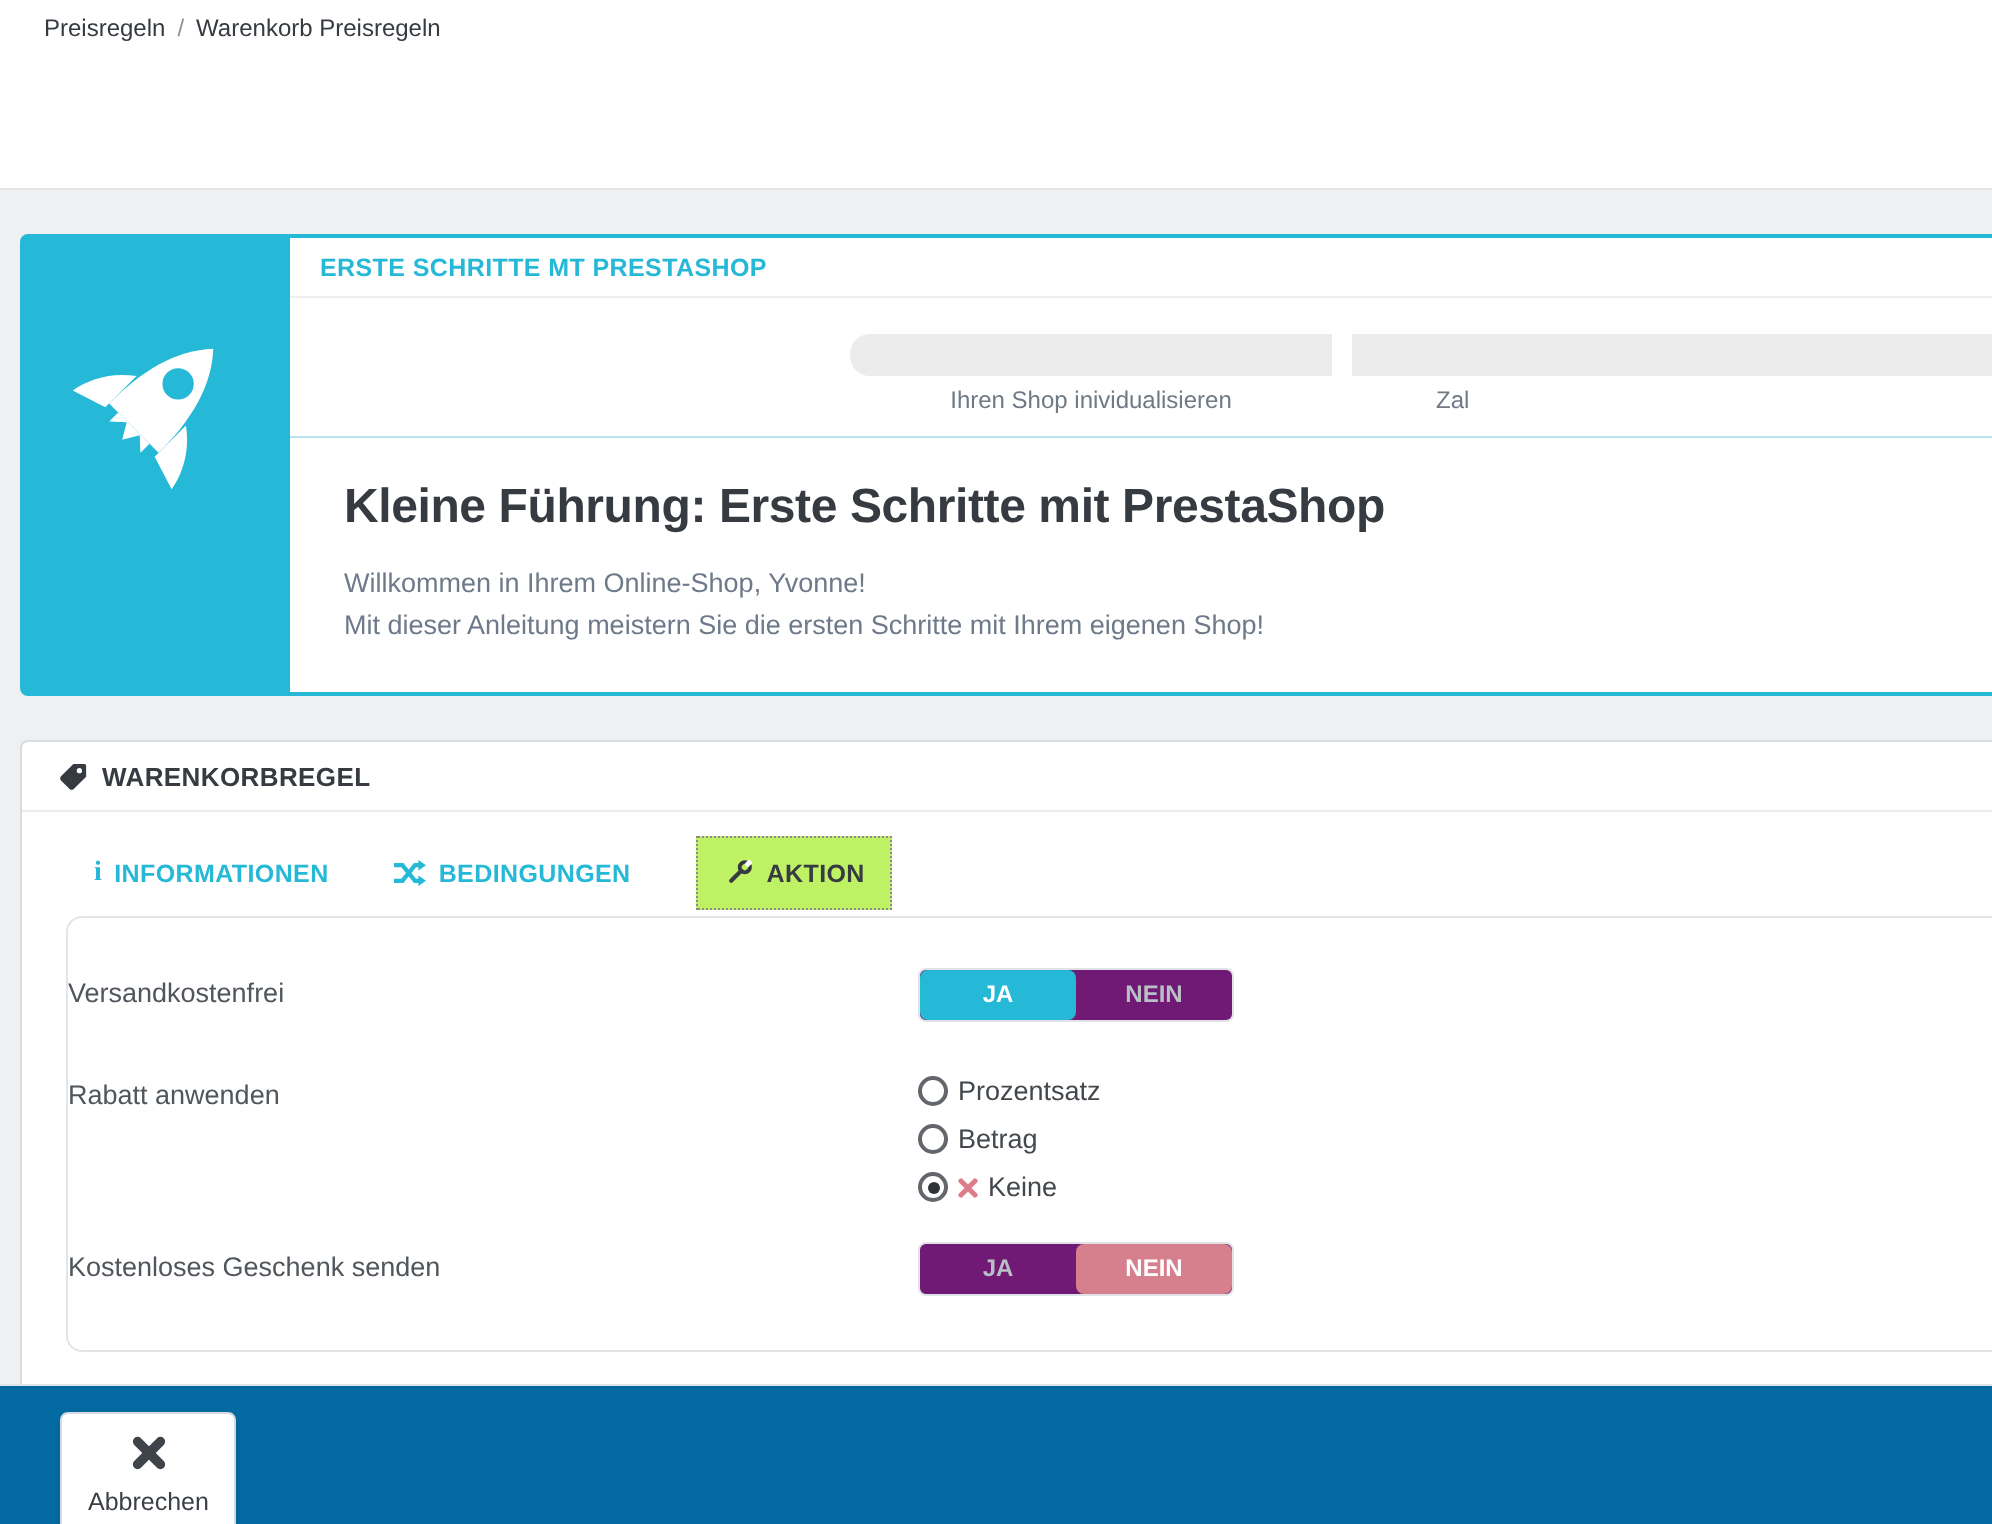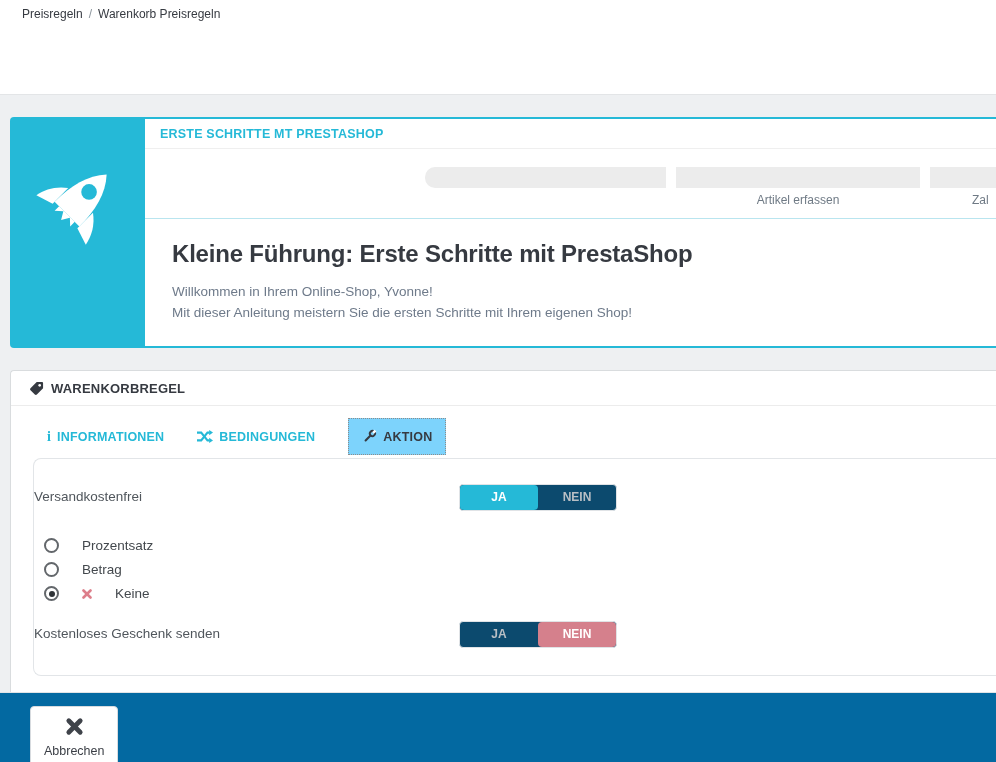--- a/index.html
+++ b/index.html
@@ -28,39 +28,39 @@
   .step3 .steplabel { text-align:left; padding-left:42px; }
   .onboard-body { padding:21px 15px 0 27px; }
   .onboard-heading { font-size:24px; font-weight:700; color:#363a41; letter-spacing:-0.2px; margin-bottom:13px; }
   .onboard-text { font-size:13.5px; color:#6e7a8a; line-height:1.58; }
 
   
   .card { margin:22px 0 0 10px; width:1250px; height:322px; background:#fff; border:1px solid #d9dcde; border-right:none; border-bottom:none; border-radius:4px 0 0 0; }
   .card-header { padding:10px 18px 9px; border-bottom:1px solid #ececec; display:flex; align-items:center; gap:7px; font-size:13px; font-weight:bold; color:#363a41; letter-spacing:0.2px; }
   .tabs { display:flex; align-items:center; gap:33px; padding:12px 0 3px 36px; }
   .tab { display:flex; align-items:center; gap:6px; font-size:12.5px; font-weight:bold; color:#25b9d7; letter-spacing:0.2px; cursor:pointer; }
-  .tab.active { color:#363a41; border:1px dotted #8c8c8c; background:#7dd3fc; padding:10px 13px; }
+  .tab.active { color:#363a41; border:1px dotted #8c8c8c; background:#bef264; padding:10px 13px; }
   .tab .ticon { display:inline-flex; align-items:center; }
   .info-glyph { font-size:14px; font-weight:900; font-family:"Liberation Serif", serif; line-height:1; }
 
   .form-box { margin-left:22px; height:218px; border:1px solid #e2e5e8; border-right:none; border-radius:8px 0 0 8px; padding-top:25px; }
   .form-row { display:flex; align-items:flex-start; }
   .form-label { width:415px; padding-right:11px; padding-top:5px; font-size:13.5px; color:#50565c; }
   .row-discount { margin-top:24px; }
   .row-gift { margin-top:20px; }
 
   
-  .switch { display:inline-flex; border-radius:4px; background:#0c4a6e; border:1px solid #e0e3e6; margin-left:10px; }
+  .switch { display:inline-flex; border-radius:4px; background:#701a75; border:1px solid #e0e3e6; margin-left:10px; }
   .switch .opt { width:78px; height:25px; line-height:25px; text-align:center; font-size:12px; font-weight:bold; color:#b9bfc5; cursor:pointer; }
   .switch .opt.on-yes { background:#25b9d7; color:#fff; border-radius:4px; }
   .switch .opt.on-no  { background:#d5808c; color:#fff; border-radius:4px; }
 
   
   .radio-group { display:flex; flex-direction:column; gap:9px; margin-left:10px; padding-top:3px; }
-  .radio-item { display:flex; align-items:center; gap:23px; font-size:13.5px; color:#43484d; cursor:pointer; }
+  .radio-item { display:flex; align-items:center; gap:5px; font-size:13.5px; color:#43484d; cursor:pointer; }
   .radio { width:15px; height:15px; border:2px solid #63676b; border-radius:50%; background:#fff; position:relative; flex:0 0 auto; }
   .radio.checked::after { content:""; position:absolute; left:2.5px; top:2.5px; width:6px; height:6px; border-radius:50%; background:#2f3337; }
   .x-small { display:inline-flex; }
 
   
   .page-footer { position:absolute; left:0; right:0; top:692px; bottom:0; background:#0369a1; border-top:1px solid #e2e4e6; padding:13px 0 12px 30px; }
   .cancel-btn { display:inline-flex; flex-direction:column; align-items:center; gap:5px; background:#fff; border:1px solid #d7dbdf; border-radius:4px; padding:10px 13px 9px; cursor:pointer; font-family:"Liberation Sans", sans-serif; }
   .cancel-btn .lbl { font-size:12.5px; color:#3a3e45; }
 </style>
 </head>
@@ -85,24 +85,21 @@
         </g>
       </svg>
     </span>
   </div>
   <div class="onboard-right">
     <div class="onboard-header">ERSTE SCHRITTE MT PRESTASHOP</div>
     <div class="onboard-nav">
       <div class="steps">
         <div class="step step1">
           <div class="bar"></div>
-        </div>
-        <div class="step step2">
-          <div class="bar"></div>
-          <div class="steplabel">Artikel erfassen</div>
+          <div class="steplabel">Ihren Shop inividualisieren</div>
         </div>
         <div class="step step3">
           <div class="bar"></div>
           <div class="steplabel">Zal</div>
         </div>
       </div>
     </div>
     <div class="onboard-body">
       <div class="onboard-heading">Kleine Führung: Erste Schritte mit PrestaShop</div>
       <div class="onboard-text">
@@ -162,20 +159,21 @@
 
     <div class="form-row">
       <div class="form-label">Versandkostenfrei</div>
       <div class="switch">
         <div class="opt on-yes">JA</div>
         <div class="opt">NEIN</div>
       </div>
     </div>
 
     <div class="form-row row-discount">
+      <div class="form-label">Rabatt anwenden</div>
       <div class="radio-group">
         <label class="radio-item">
           <span class="radio"></span>
           <span>Prozentsatz</span>
         </label>
         <label class="radio-item">
           <span class="radio"></span>
           <span>Betrag</span>
         </label>
         <label class="radio-item">

